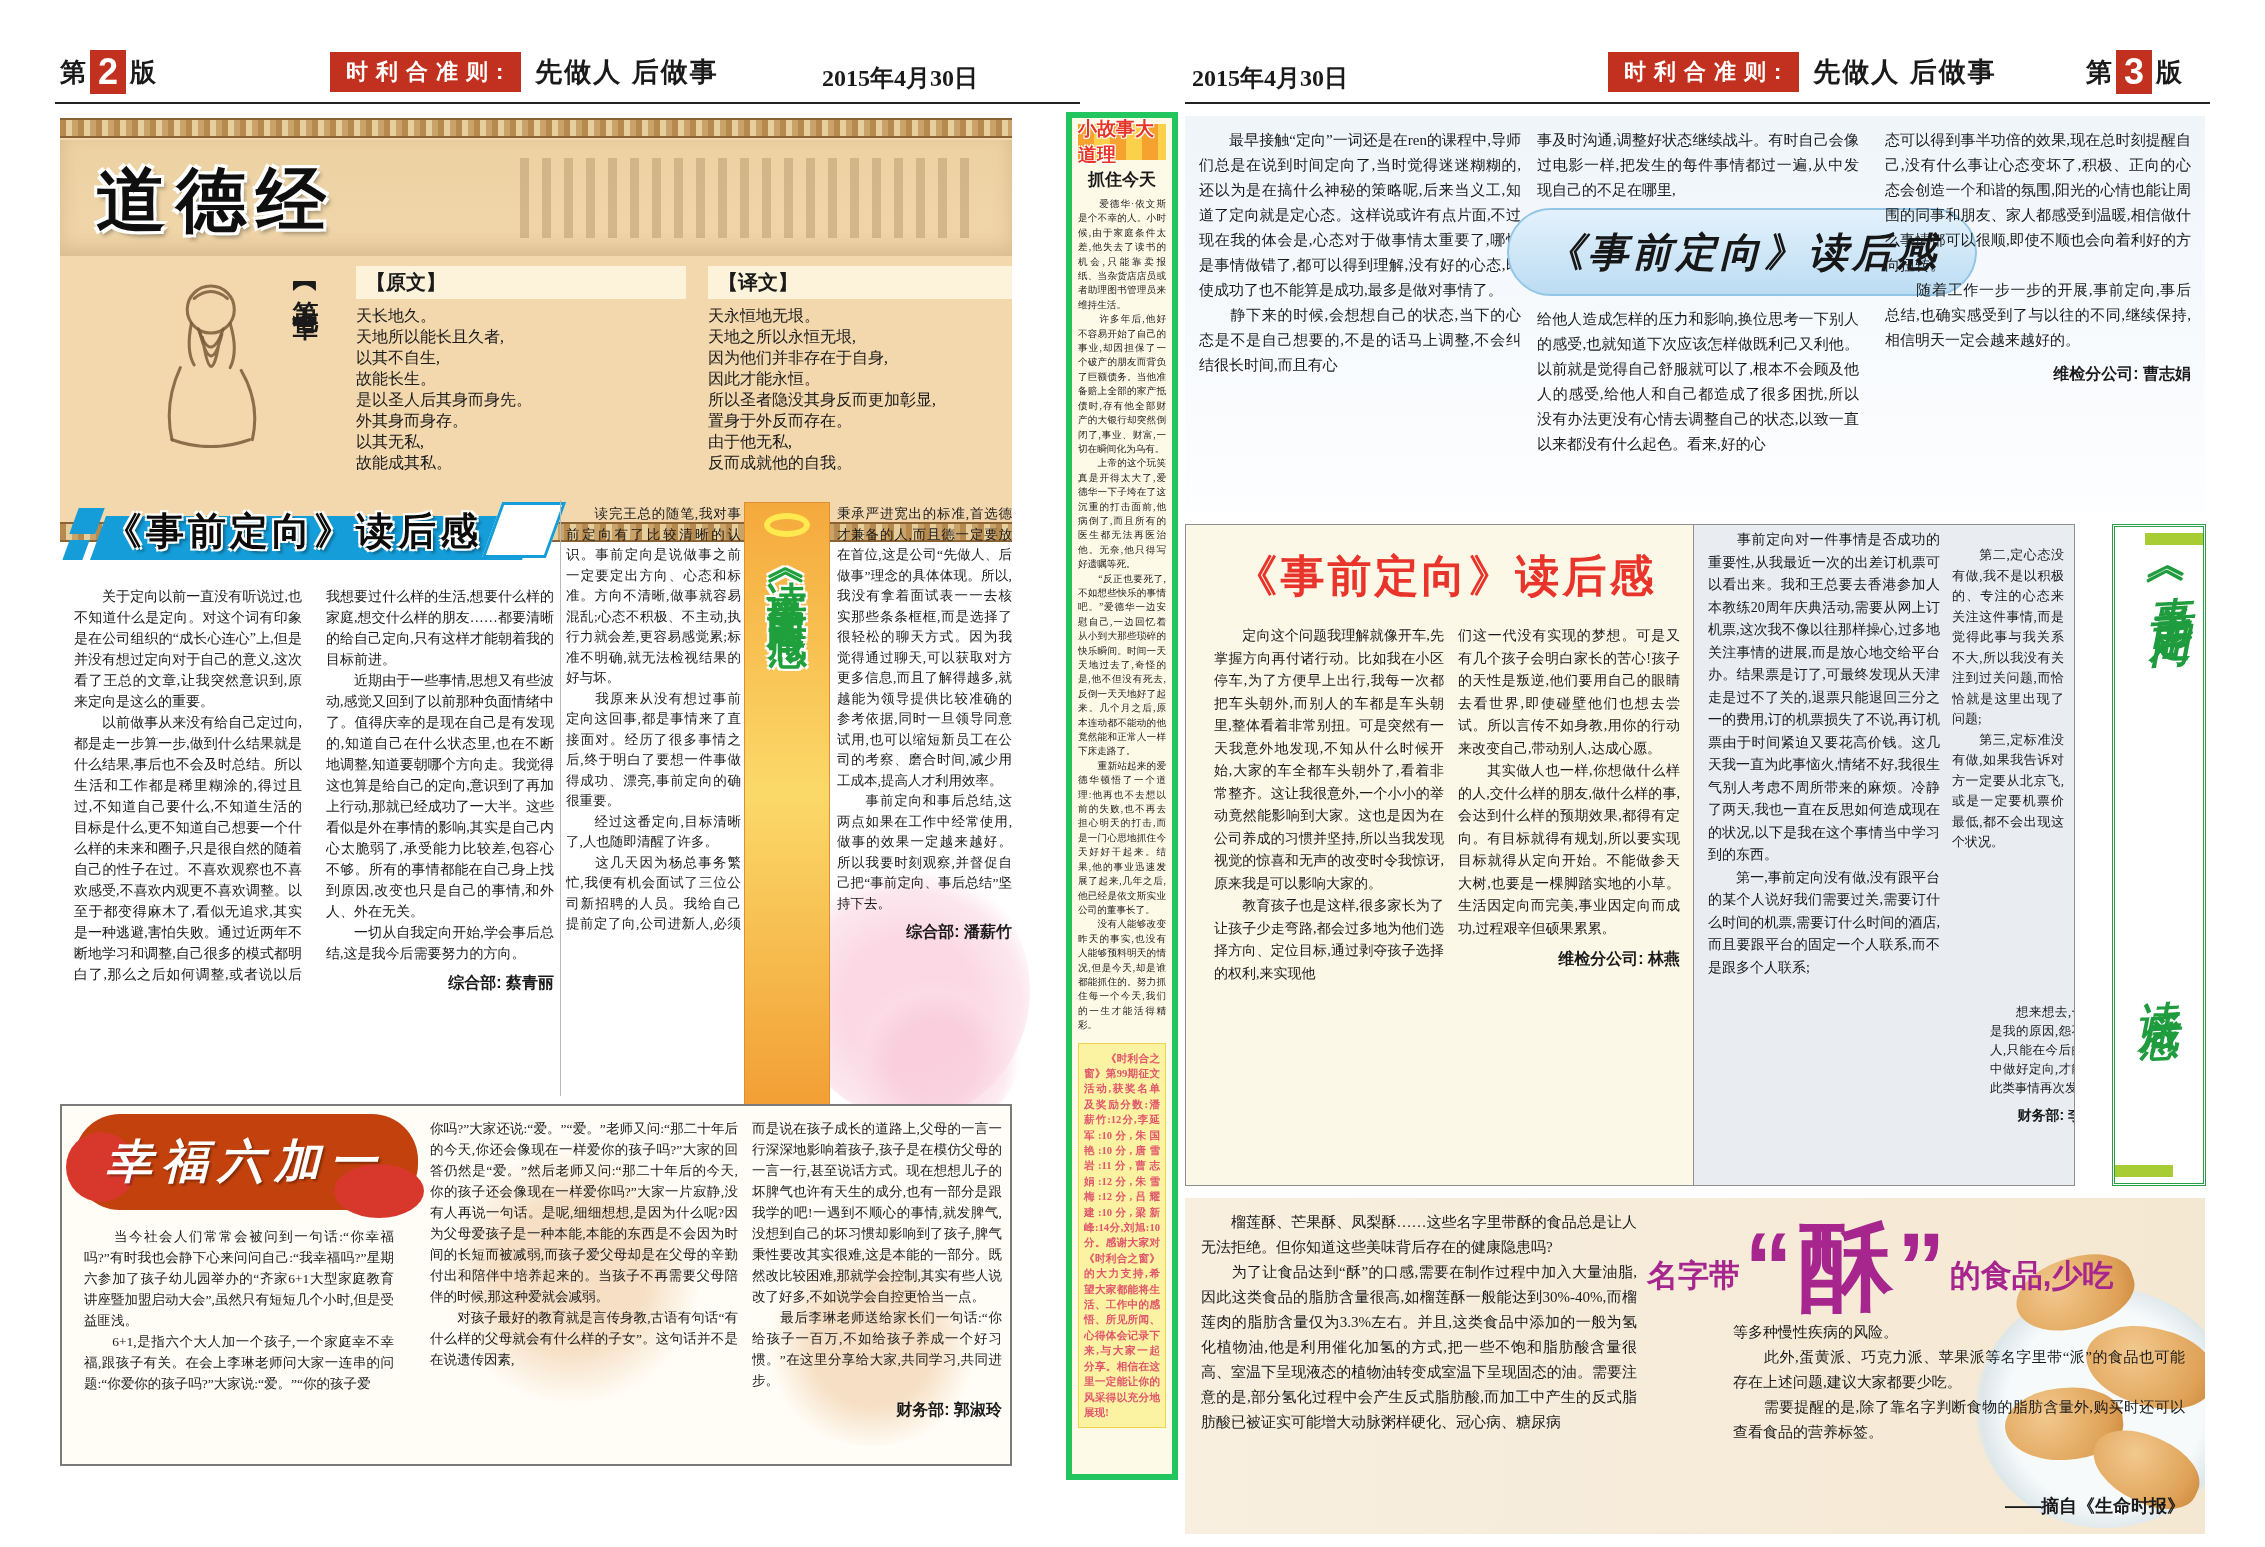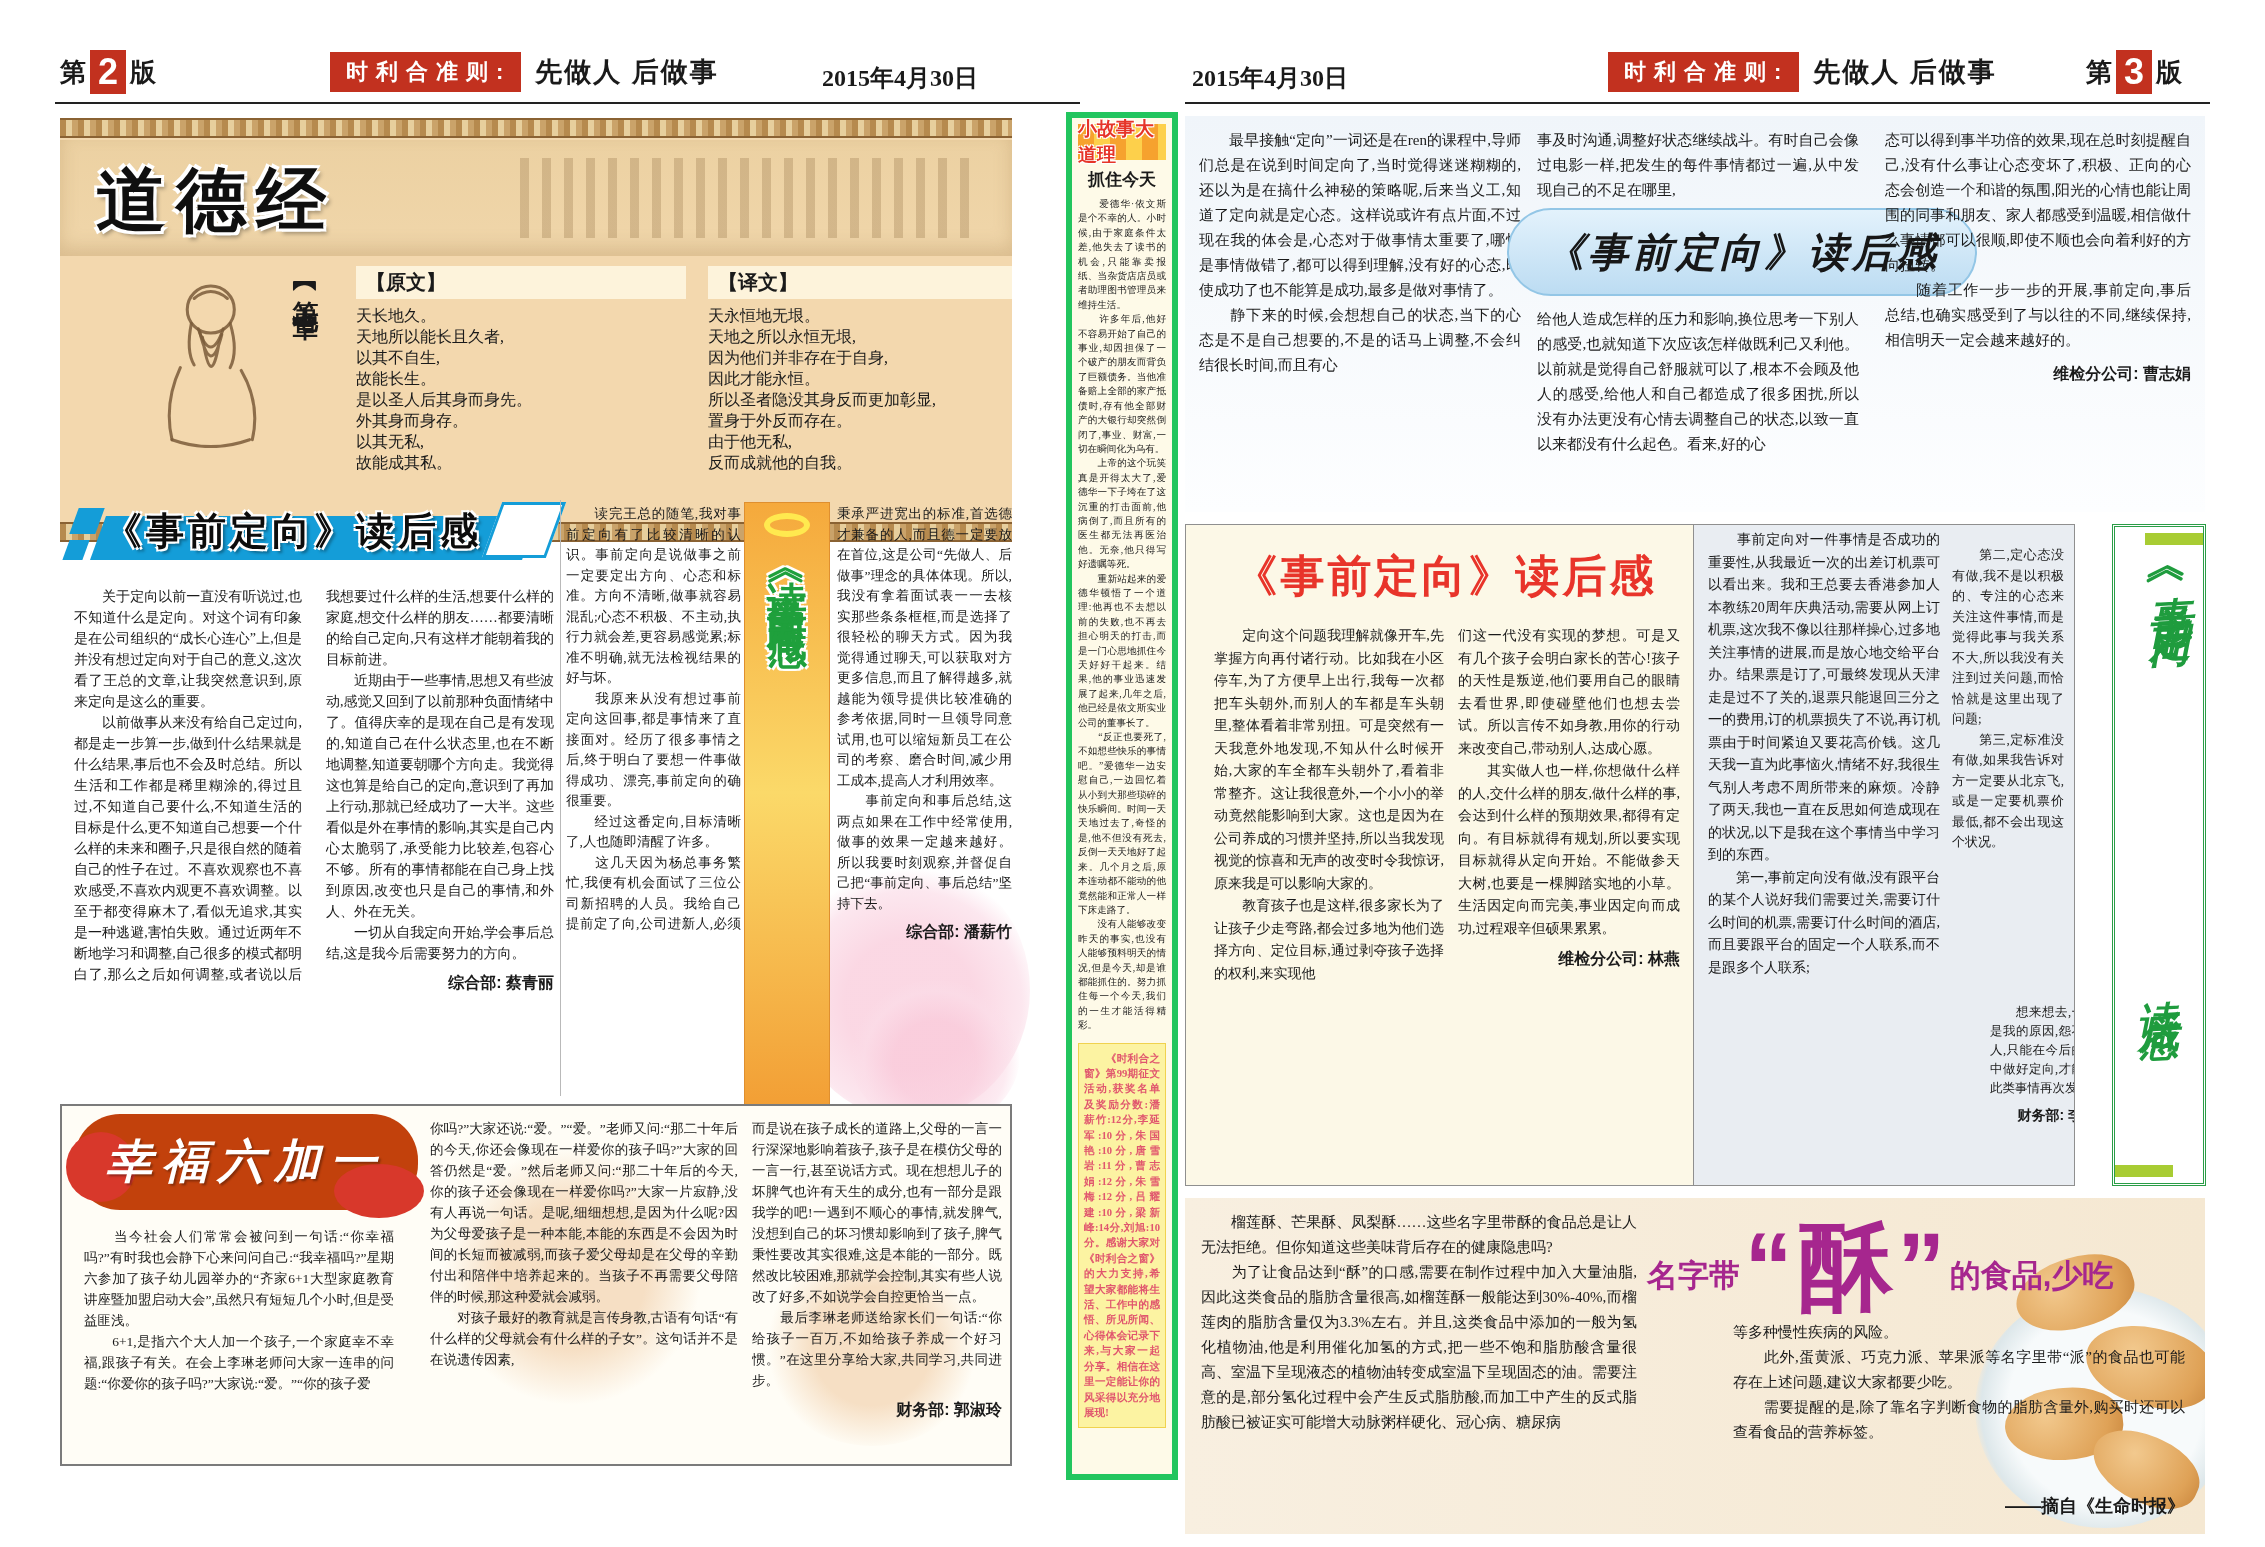--- a/index.html
+++ b/index.html
@@ -231,22 +231,22 @@
     </div>
   </div>
 
   <div class="abs mid" style="left:1066px; top:112px; width:112px; height:1368px;">
     <div class="mid-title">小故事大道理</div>
     <div class="mid-sub">抓住今天</div>
     <div class="mid-body">
         <p class="para">　　爱德华·依文斯是个不幸的人。小时候,由于家庭条件太差,他失去了读书的机会,只能靠卖报纸、当杂货店店员或者助理图书管理员来维持生活。</p>
         <p class="para">　　许多年后,他好不容易开始了自己的事业,却因担保了一个破产的朋友而背负了巨额债务。当他准备赔上全部的家产抵债时,存有他全部财产的大银行却突然倒闭了,事业、财富,一切在瞬间化为乌有。</p>
         <p class="para">　　上帝的这个玩笑真是开得太大了,爱德华一下子垮在了这沉重的打击面前,他病倒了,而且所有的医生都无法再医治他。无奈,他只得写好遗嘱等死。</p>
+        <p class="para">　　“反正也要死了,不如想些快乐的事情吧。”爱德华一边安慰自己,一边回忆着从小到大那些琐碎的快乐瞬间。时间一天天地过去了,奇怪的是,他不但没有死去,反倒一天天地好了起来。几个月之后,原本连动都不能动的他竟然能和正常人一样下床走路了。</p>
         <p class="para">　　重新站起来的爱德华顿悟了一个道理:他再也不去想以前的失败,也不再去担心明天的打击,而是一门心思地抓住今天好好干起来。结果,他的事业迅速发展了起来,几年之后,他已经是依文斯实业公司的董事长了。</p>
-        <p class="para">　　“反正也要死了,不如想些快乐的事情吧。”爱德华一边安慰自己,一边回忆着从小到大那些琐碎的快乐瞬间。时间一天天地过去了,奇怪的是,他不但没有死去,反倒一天天地好了起来。几个月之后,原本连动都不能动的他竟然能和正常人一样下床走路了。</p>
         <p class="para">　　没有人能够改变昨天的事实,也没有人能够预料明天的情况,但是今天,却是谁都能抓住的。努力抓住每一个今天,我们的一生才能活得精彩。</p>
       </div>
     <div class="mid-ann">　　《时利合之窗》第99期征文活动,获奖名单及奖励分数:潘薪竹:12分,李延军:10分,朱国艳:10分,唐雪岩:11分,曹志娟:12分,朱雪梅:12分,吕耀建:10分,梁新峰:14分,刘旭:10分。感谢大家对《时利合之窗》的大力支持,希望大家都能将生活、工作中的感悟、所见所闻、心得体会记录下来,与大家一起分享。相信在这里一定能让你的风采得以充分地展现!</div>
   </div>
 
   <div class="abs rtop" style="left:1185px; top:116px; width:1020px; height:396px;">
     <div class="abs rcol" style="left:14px; top:12px; width:322px; height:376px;">
         <p class="para">　　最早接触“定向”一词还是在ren的课程中,导师们总是在说到时间定向了,当时觉得迷迷糊糊的,还以为是在搞什么神秘的策略呢,后来当义工,知道了定向就是定心态。这样说或许有点片面,不过现在我的体会是,心态对于做事情太重要了,哪怕是事情做错了,都可以得到理解,没有好的心态,即使成功了也不能算是成功,最多是做对事情了。</p>
         <p class="para">　　静下来的时候,会想想自己的状态,当下的心态是不是自己想要的,不是的话马上调整,不会纠结很长时间,而且有心</p>
       </div>

